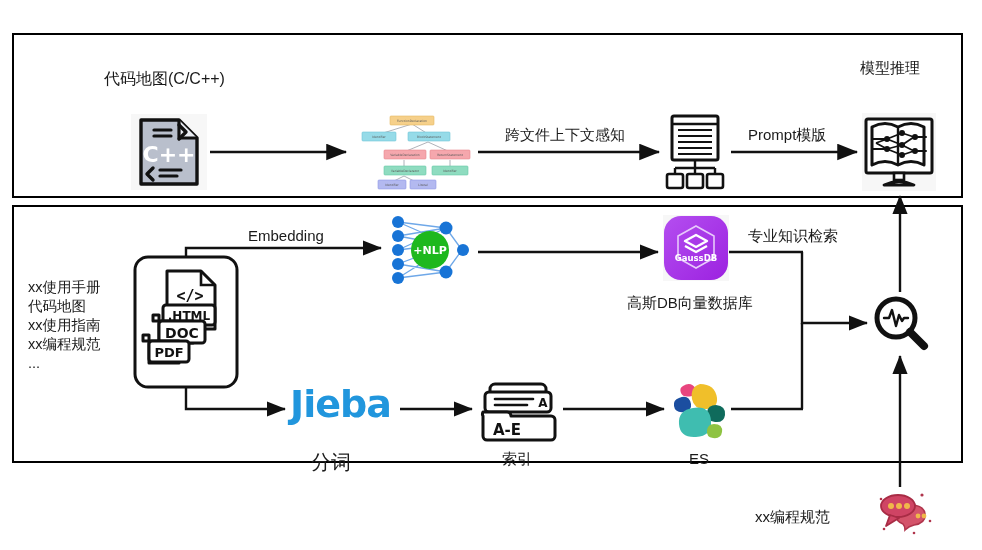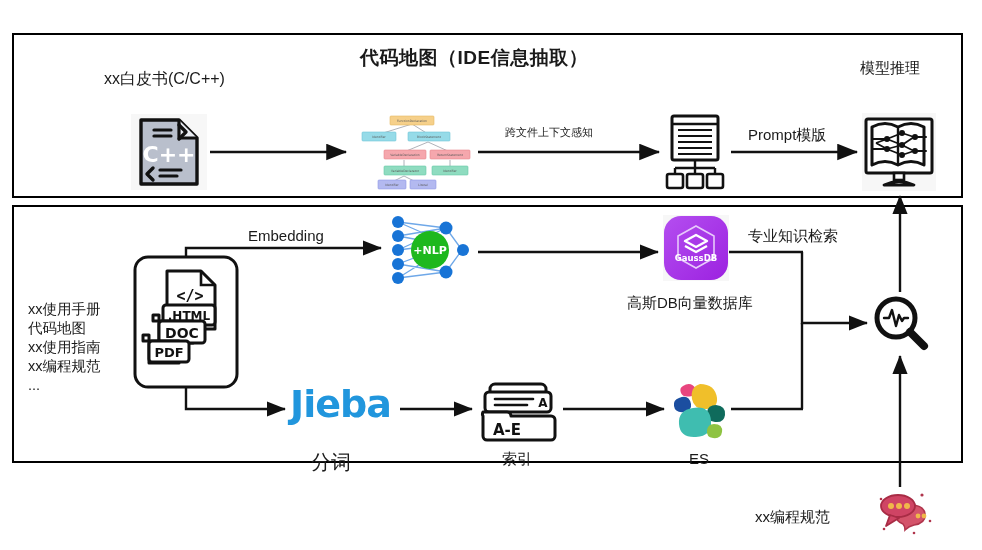--- a/index.html
+++ b/index.html
@@ -29,32 +29,32 @@
     white-space: nowrap;
     line-height: 1.25;
   }
   #title {
     left: 360px; top: 46px;
     font-size: 19px; font-weight: bold;
     letter-spacing: .5px;
   }
   #lbl-biz       { left: 104px; top: 69px;  font-size: 16px; }
   #lbl-model     { left: 860px; top: 59px;  font-size: 15px; }
-  #lbl-crossfile { left: 505px; top: 126px; font-size: 11px; }
+  #lbl-crossfile { left: 505px; top: 126px; font-size: 15px; }
   #lbl-prompt    { left: 748px; top: 126px; font-size: 15px; }
   #lbl-embedding { left: 248px; top: 227px; font-size: 15px; }
   #lbl-knowsearch{ left: 748px; top: 227px; font-size: 15px; text-align: center; }
   #lbl-gaussdb   { left: 627px; top: 294px; font-size: 15px; }
   #lbl-fenci     { left: 311px; top: 450px; font-size: 20px; }
   #lbl-suoyin    { left: 502px; top: 450px; font-size: 15px; }
   #lbl-es        { left: 689px; top: 450px; font-size: 15px; }
   #lbl-userinput { left: 755px; top: 508px; font-size: 15px; }
 
   #doclist {
-    left: 28px; top: 300px;
+    left: 28px; top: 278px;
     font-size: 14.5px;
     line-height: 19px;
   }
   #doclist div { white-space: nowrap; }
 
   .art { position: absolute; }
   svg { display: block; overflow: visible; }
 
   
   #ic-cpp   { left: 131px; top: 114px;  width: 76px; height: 76px; background:#f7f7f7; }
@@ -119,22 +119,21 @@
     </g>
     <g stroke="#111" stroke-width="2.4" fill="none">
 
       <line x1="729" y1="252" x2="803" y2="252"></line>
 
       <line x1="731" y1="409" x2="803" y2="409"></line>
       <line x1="802" y1="409" x2="802" y2="323"></line>
     </g>
   </svg>
 
-  <div class="lbl" id="title">代码地图（IDE信息抽取）</div>
-  <div class="lbl" id="lbl-biz">xx白皮书(C/C++)</div>
+  <div class="lbl" id="lbl-biz">代码地图(C/C++)</div>
   <div class="lbl" id="lbl-model">模型推理</div>
   <div class="lbl" id="lbl-crossfile">跨文件上下文感知</div>
   <div class="lbl" id="lbl-prompt">Prompt模版</div>
   <div class="lbl" id="lbl-embedding">Embedding</div>
   <div class="lbl" id="lbl-knowsearch">专业知识检索</div>
   <div class="lbl" id="lbl-gaussdb">高斯DB向量数据库</div>
   <div class="lbl" id="lbl-fenci">分词</div>
   <div class="lbl" id="lbl-suoyin">索引</div>
   <div class="lbl" id="lbl-es">ES</div>
   <div class="lbl" id="lbl-userinput">xx编程规范</div>

